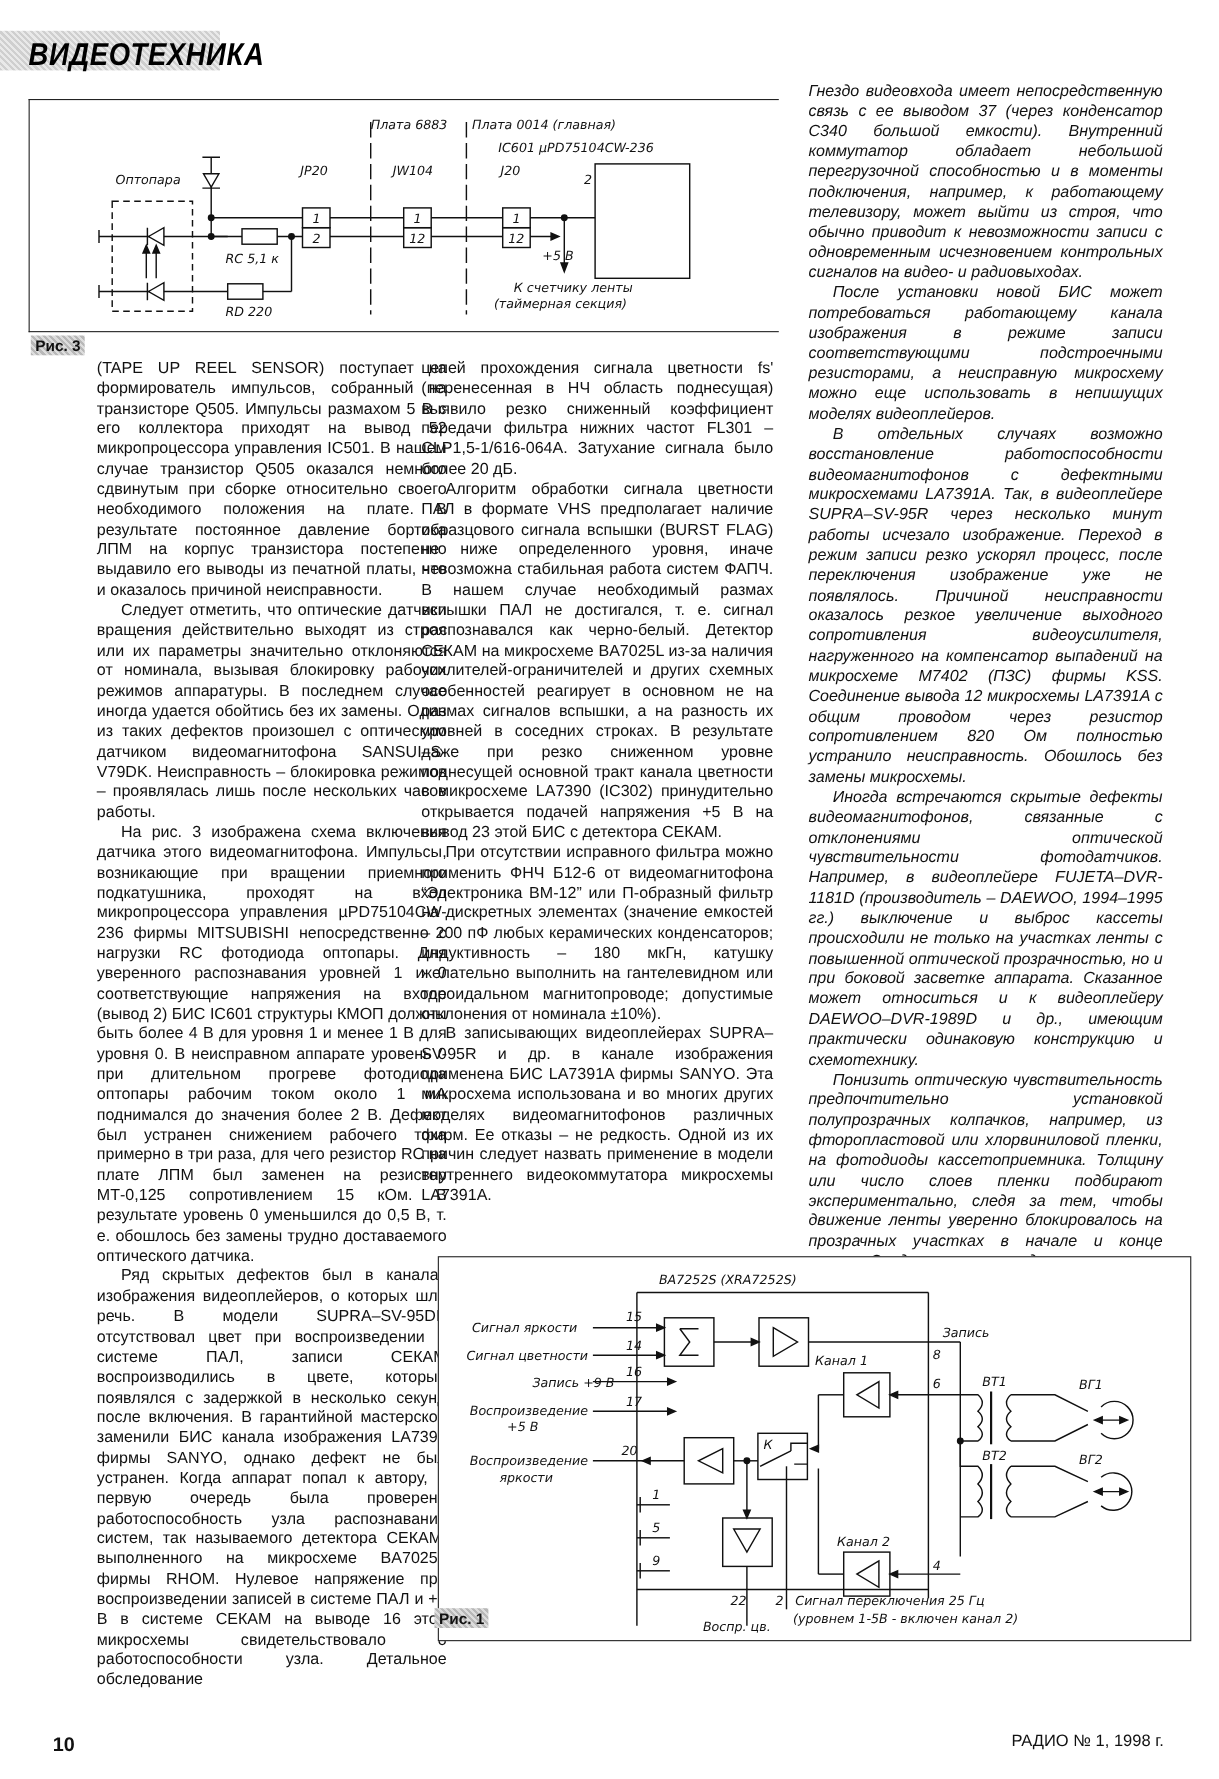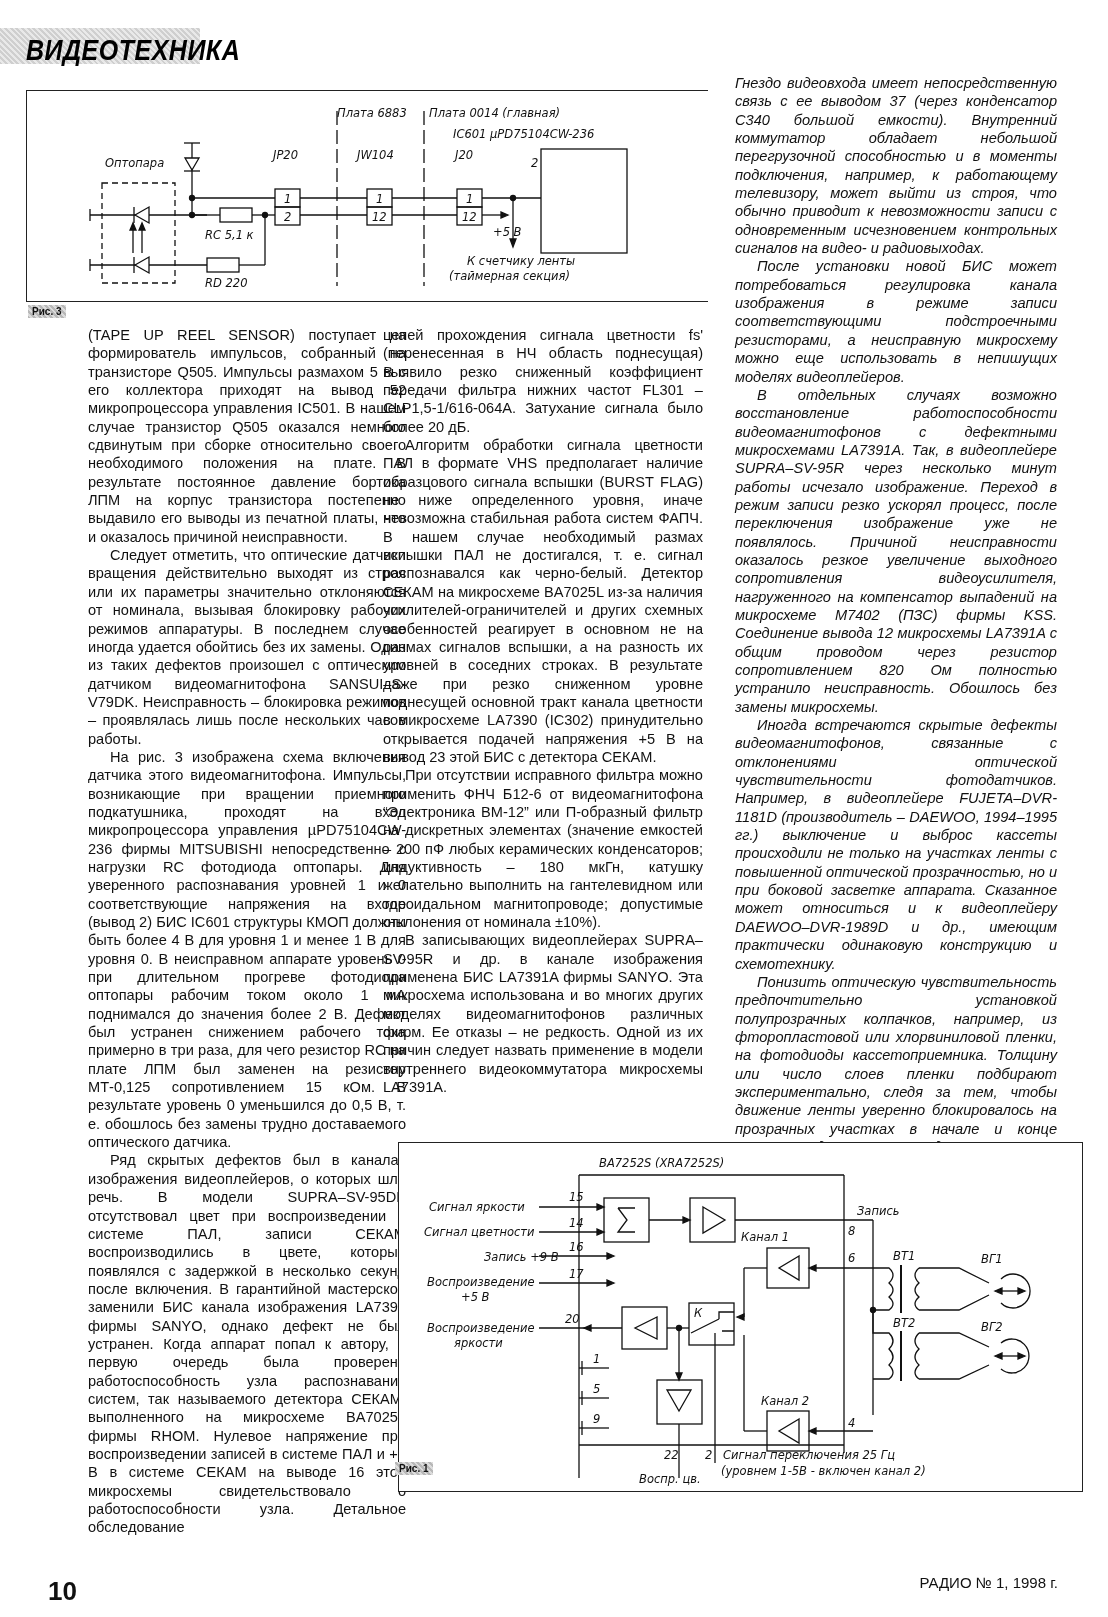--- a/index.html
+++ b/index.html
@@ -5,27 +5,27 @@
   html,body{margin:0;padding:0;background:#fff;}
   body{width:1108px;height:1617px;position:relative;overflow:hidden;color:#111;
        font-family:"Liberation Sans",sans-serif;}
   .header{position:absolute;left:0;top:28px;width:200px;height:36px;
           background:repeating-linear-gradient(45deg,#cfcfcf 0 2px,#e9e9e9 2px 4px);}
   .header-title{position:absolute;left:26px;top:34px;font-family:"Liberation Sans",sans-serif;
           font-weight:bold;font-style:italic;font-size:25px;letter-spacing:0.5px;
           transform:scaleY(1.15);transform-origin:left top;color:#000;}
   .fig{position:absolute;border:1.5px solid #222;background:#fff;}
   .fig svg{position:absolute;left:0;top:0;}
-  .fig-label{position:absolute;font-weight:bold;font-size:10px;padding:1px 4px;
+  .fig-label{position:absolute;font-weight:bold;font-size:14px;padding:1px 4px;
              background:repeating-linear-gradient(45deg,#b8b8b8 0 2px,#dcdcdc 2px 4px);}
   .col{position:absolute;font-size:14.6px;line-height:18.35px;text-align:justify;}
   .col p{margin:0;text-indent:0;hyphens:manual;}
   .col p.ind{text-indent:22px;}
   .schem{font-family:"DejaVu Sans",sans-serif;font-style:italic;font-size:11.5px;fill:#111;}
-  .page-num{position:absolute;left:48px;top:1576px;font-weight:bold;font-size:26px;}
+  .page-num{position:absolute;left:48px;top:1576px;font-weight:bold;font-size:18px;}
   .footer{position:absolute;right:50px;top:1574px;font-size:15px;margin-left:39px;}
 </style>
 </head>
 <body>
 
 <div class="header"></div>
 <div class="header-title">ВИДЕОТЕХНИКА</div>
 
 <div class="fig" style="left:26px;top:90px;width:681px;height:210px;border-right:none;border-bottom:1.5px solid #222;">
   <svg width="681" height="210" stroke="#111" stroke-width="1.3" fill="none">
@@ -120,21 +120,21 @@
 
 <div class="col" style="left:383px;top:326px;width:320px;">
   <p>цепей прохождения сигнала цветности fs' (перенесенная в НЧ область поднесущая) выявило резко сниженный коэффициент передачи фильтра нижних частот FL301 – CLP1,5-1/616-064A. Затухание сигнала было более 20 дБ.</p>
   <p class="ind">Алгоритм обработки сигнала цветности ПАЛ в формате VHS предполагает наличие образцового сигнала вспышки (BURST FLAG) не ниже определенного уровня, иначе невозможна стабильная работа систем ФАПЧ. В нашем случае необходимый размах вспышки ПАЛ не достигался, т. е. сигнал распознавался как черно-белый. Детектор СЕКАМ на микросхеме BA7025L из-за наличия усилителей-ограничителей и других схемных особенностей реагирует в основном не на размах сигналов вспышки, а на разность их уровней в соседних строках. В результате даже при резко сниженном уровне поднесущей основной тракт канала цветности в микросхеме LA7390 (IC302) принудительно открывается подачей напряжения +5 В на вывод 23 этой БИС с детектора СЕКАМ.</p>
   <p class="ind">При отсутствии исправного фильтра можно применить ФНЧ Б12-6 от видеомагнитофона “Электроника ВМ-12” или П-образный фильтр на дискретных элементах (значение емкостей – 200 пФ любых керамических конденсаторов; индуктивность – 180 мкГн, катушку желательно выполнить на гантелевидном или тороидальном магнитопроводе; допустимые отклонения от номинала ±10%).</p>
   <p class="ind">В записывающих видеоплейерах SUPRA–SV-95R и др. в канале изображения применена БИС LA7391A фирмы SANYO. Эта микросхема использована и во многих других моделях видеомагнитофонов различных фирм. Ее отказы – не редкость. Одной из их причин следует назвать применение в модели внутреннего видеокоммутатора микросхемы LA7391A.</p>
 </div>
 
 <div class="col" style="left:735px;top:74px;width:322px;font-style:italic;">
   <p>Гнездо видеовхода имеет непосредственную связь с ее выводом 37 (через конденсатор C340 большой емкости). Внутренний коммутатор обладает небольшой перегрузочной способностью и в моменты подключения, например, к работающему телевизору, может выйти из строя, что обычно приводит к невозможности записи с одновременным исчезновением контрольных сигналов на видео- и радиовыходах.</p>
-  <p class="ind">После установки новой БИС может потребоваться регулировка канала изображения в режиме записи соответствующими подстроечными резисторами, а неисправную микросхему можно еще использовать в непишущих моделях видеоплейеров.</p>
+  <p class="ind">После установки новой БИС может потребоваться работающему канала изображения в режиме записи соответствующими подстроечными резисторами, а неисправную микросхему можно еще использовать в непишущих моделях видеоплейеров.</p>
   <p class="ind">В отдельных случаях возможно восстановление работоспособности видеомагнитофонов с дефектными микросхемами LA7391A. Так, в видеоплейере SUPRA–SV-95R через несколько минут работы исчезало изображение. Переход в режим записи резко ускорял процесс, после переключения изображение уже не появлялось. Причиной неисправности оказалось резкое увеличение выходного сопротивления видеоусилителя, нагруженного на компенсатор выпадений на микросхеме M7402 (ПЗС) фирмы KSS. Соединение вывода 12 микросхемы LA7391A с общим проводом через резистор сопротивлением 820 Ом полностью устранило неисправность. Обошлось без замены микросхемы.</p>
   <p class="ind">Иногда встречаются скрытые дефекты видеомагнитофонов, связанные с отклонениями оптической чувствительности фотодатчиков. Например, в видеоплейере FUJETA–DVR-1181D (производитель – DAEWOO, 1994–1995 гг.) выключение и выброс кассеты происходили не только на участках ленты с повышенной оптической прозрачностью, но и при боковой засветке аппарата. Сказанное может относиться и к видеоплейеру DAEWOO–DVR-1989D и др., имеющим практически одинаковую конструкцию и схемотехнику.</p>
   <p class="ind">Понизить оптическую чувствительность предпочтительно установкой полупрозрачных колпачков, например, из фторопластовой или хлорвиниловой пленки, на фотодиоды кассетоприемника. Толщину или число слоев пленки подбирают экспериментально, следя за тем, чтобы движение ленты уверенно блокировалось на прозрачных участках в начале и конце ленты. Следует иметь в виду, что во многих современных моделях видеомагнито-</p>
 </div>
 
 <div class="fig" style="left:398px;top:1142px;width:683px;height:348px;">
   <svg width="683" height="348" stroke="#111" stroke-width="1.3" fill="none">
 
     <line x1="180" y1="32" x2="180" y2="335"></line>
     <line x1="180" y1="32" x2="445" y2="32"></line>

